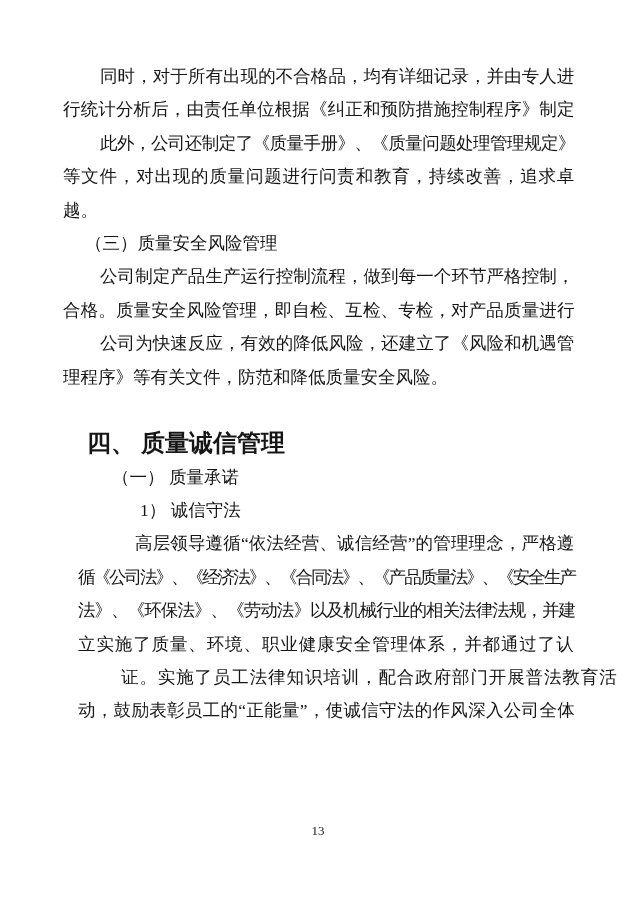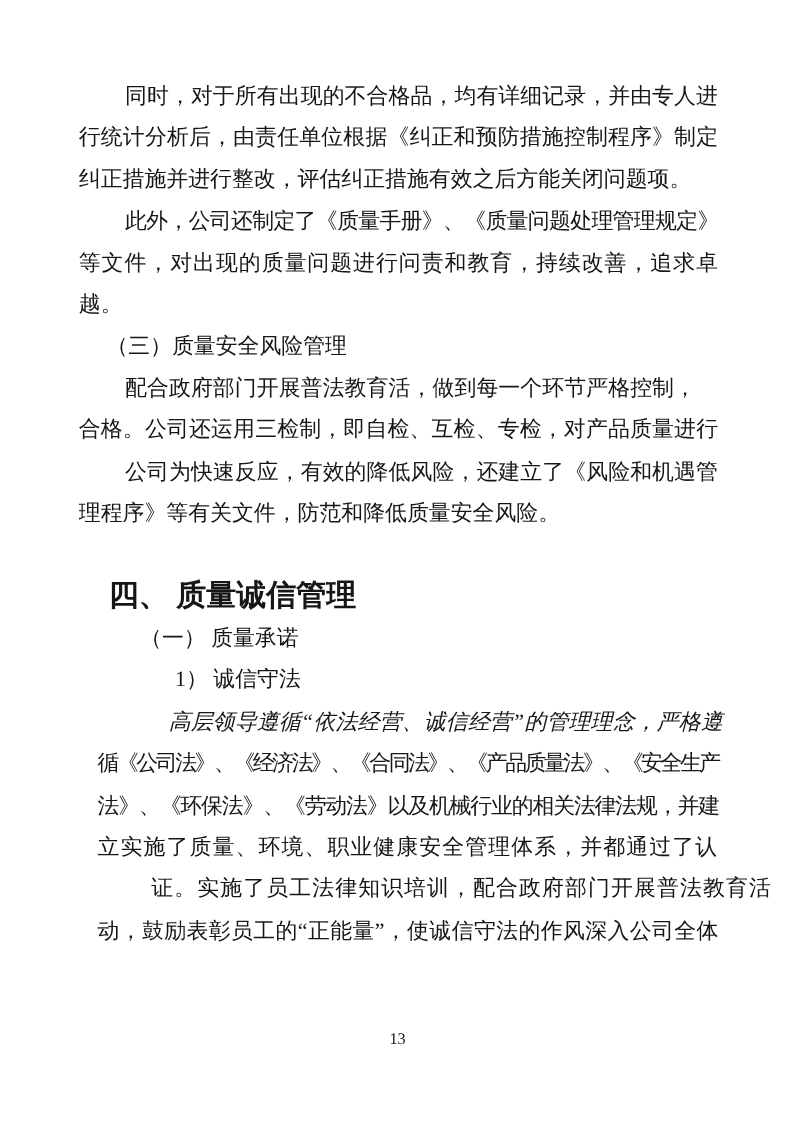--- a/index.html
+++ b/index.html
@@ -53,50 +53,49 @@
   }
 </style>
 </head>
 <body>
 
 <div class="page">
   <div class="content">
       <div class="block kind-body">
         <div class="line" style="padding-left: 37px;"><span style="letter-spacing: 0.07px;">同时，对于所有出现的不合格品，均有详细记录，并由专人进</span></div>
         <div class="line"><span style="letter-spacing: 0.14px;">行统计分析后，由责任单位根据《纠正和预防措施控制程序》制定</span></div>
-        <div class="line"><span>纠正措施并进行整改，评估纠正措施有效之后方能关闭问题项。</span></div>
       </div>
       <div class="block kind-body">
         <div class="line" style="padding-left: 37px;"><span style="letter-spacing: -0.54px;">此外，公司还制定了《质量手册》、《质量问题处理管理规定》</span></div>
         <div class="line"><span style="letter-spacing: 0.79px;">等文件，对出现的质量问题进行问责和教育，持续改善，追求卓</span></div>
         <div class="line"><span>越。</span></div>
       </div>
       <div class="block kind-heading3">
         <div class="line" style="padding-left: 22px;"><span>（三）质量安全风险管理</span></div>
       </div>
       <div class="block kind-body">
-        <div class="line" style="padding-left: 37px;"><span style="letter-spacing: 0.07px;">配合政府部门开展普法教育活，做到每一个环节严格控制，</span></div>
-        <div class="line"><span style="letter-spacing: 0.14px;">合格。公司还运用三检制，即自检、互检、专检，对产品质量进行</span></div>
+        <div class="line" style="padding-left: 37px;"><span style="letter-spacing: 0.07px;">公司制定产品生产运行控制流程，做到每一个环节严格控制，</span></div>
+        <div class="line"><span style="letter-spacing: 0.14px;">合格。质量安全风险管理，即自检、互检、专检，对产品质量进行</span></div>
       </div>
       <div class="block kind-body">
         <div class="line" style="padding-left: 37px;"><span style="letter-spacing: 0.07px;">公司为快速反应，有效的降低风险，还建立了《风险和机遇管</span></div>
         <div class="line"><span>理程序》等有关文件，防范和降低质量安全风险。</span></div>
       </div>
       <div class="block kind-spacer"></div>
       <div class="block kind-heading1">
         <div class="line" style="padding-left: 24px;"><span>四、 质量诚信管理</span></div>
       </div>
       <div class="block kind-heading2">
         <div class="line" style="padding-left: 49px;"><span>（一） 质量承诺</span></div>
       </div>
       <div class="block kind-heading2">
         <div class="line" style="padding-left: 77px;"><span>1）  诚信守法</span></div>
       </div>
       <div class="block kind-body" style="margin-left: 15px;">
-        <div class="line" style="padding-left: 57px; font-style: italic;"><span style="letter-spacing: 0.15px;">高层领导遵循“依法经营、诚信经营”的管理理念，严格遵</span></div>
+        <div class="line" style="padding-left: 57px;"><span style="letter-spacing: 0.15px;">高层领导遵循“依法经营、诚信经营”的管理理念，严格遵</span></div>
         <div class="line"><span style="letter-spacing: -1.97px;">循《公司法》、《经济法》、《合同法》、《产品质量法》、《安全生产</span></div>
         <div class="line"><span style="letter-spacing: -0.93px;">法》、《环保法》、《劳动法》以及机械行业的相关法律法规，并建</span></div>
         <div class="line"><span style="letter-spacing: 0.89px;">立实施了质量、环境、职业健康安全管理体系，并都通过了认</span></div>
         <div class="line"><span style="letter-spacing: 0.89px; margin-left: 43px;">证。实施了员工法律知识培训，配合政府部门开展普法教育活</span></div>
         <div class="line"><span style="letter-spacing: 0.31px;">动，鼓励表彰员工的“正能量”，使诚信守法的作风深入公司全体</span></div>
       </div>
     </div>
   <div class="footer">13</div>
 </div>
 

